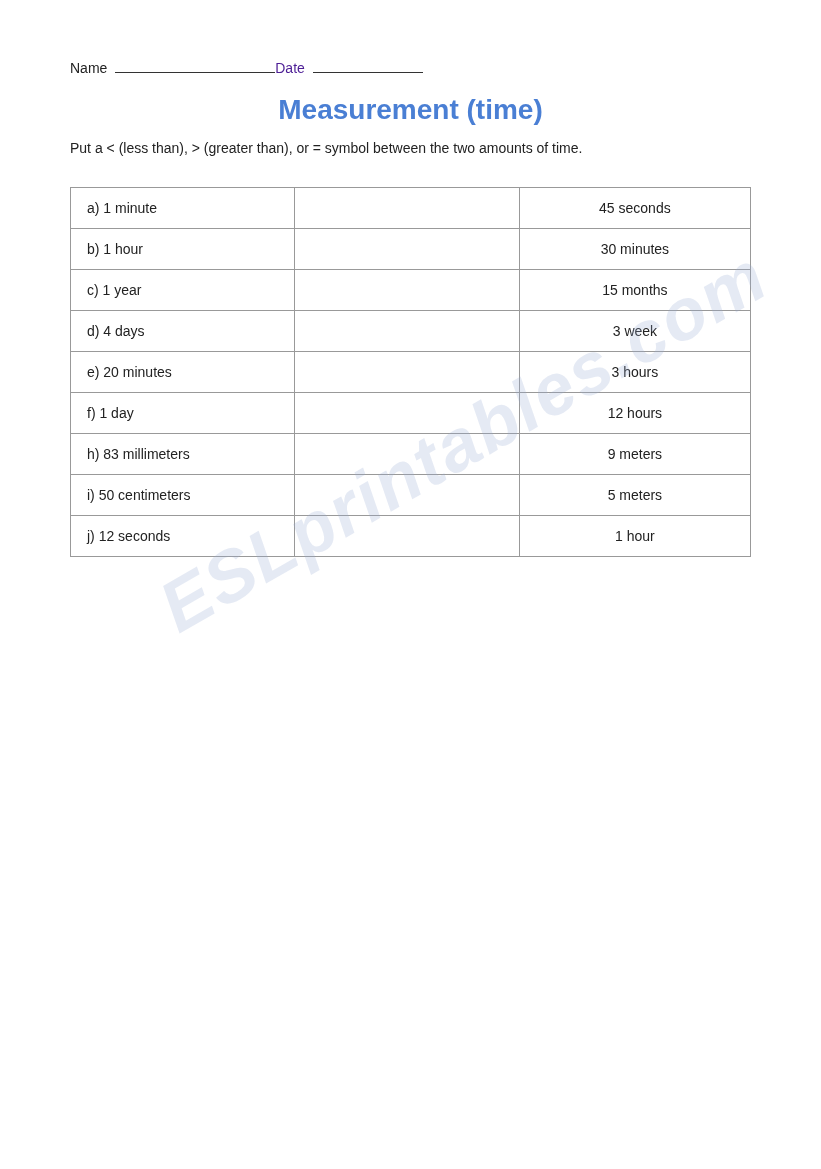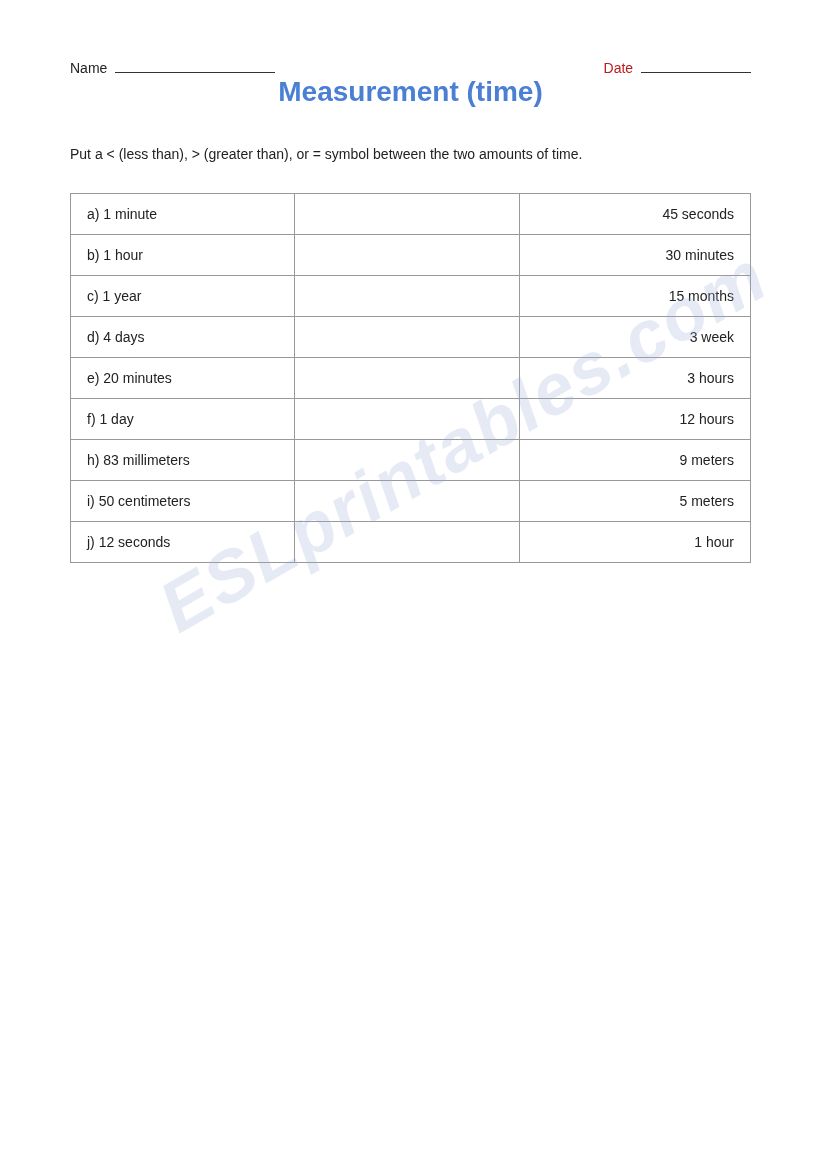--- a/index.html
+++ b/index.html
@@ -20,54 +20,54 @@
     .page {
       width: 821px;
       min-height: 1169px;
       background: #ffffff;
       padding: 60px 70px 60px 70px;
       position: relative;
     }
 
     .header-row {
       display: flex;
-      justify-content: space-between;
       align-items: flex-end;
+      margin-bottom: 18px;
     }
 
     .name-field {
       font-size: 14px;
       color: #222;
     }
 
     .name-line {
       display: inline-block;
       width: 160px;
       border-bottom: 1px solid #333;
       margin-left: 4px;
     }
 
     .date-field {
       font-size: 14px;
-      color: #b91c1c;
+      color: #4c1d95;
     }
 
     .date-line {
       display: inline-block;
       width: 110px;
       border-bottom: 1px solid #333;
       margin-left: 4px;
     }
 
     .page-title {
       text-align: center;
       font-size: 28px;
       font-weight: bold;
       color: #4a7fd4;
-      margin-bottom: 36px;
+      margin-bottom: 12px;
     }
 
     .directions-label {
       font-size: 15px;
       font-weight: bold;
       color: #222;
       margin-bottom: 10px;
     }
 
     .directions-text {
@@ -95,21 +95,21 @@
       text-align: left;
     }
 
     .col-middle {
       width: 33%;
       text-align: center;
     }
 
     .col-right {
       width: 34%;
-      text-align: right;
+      text-align: center;
     }
 
     .watermark {
       position: absolute;
       top: 400px;
       left: 120px;
       font-size: 72px;
       color: rgba(150, 170, 210, 0.25);
       font-weight: bold;
       transform: rotate(-30deg);

